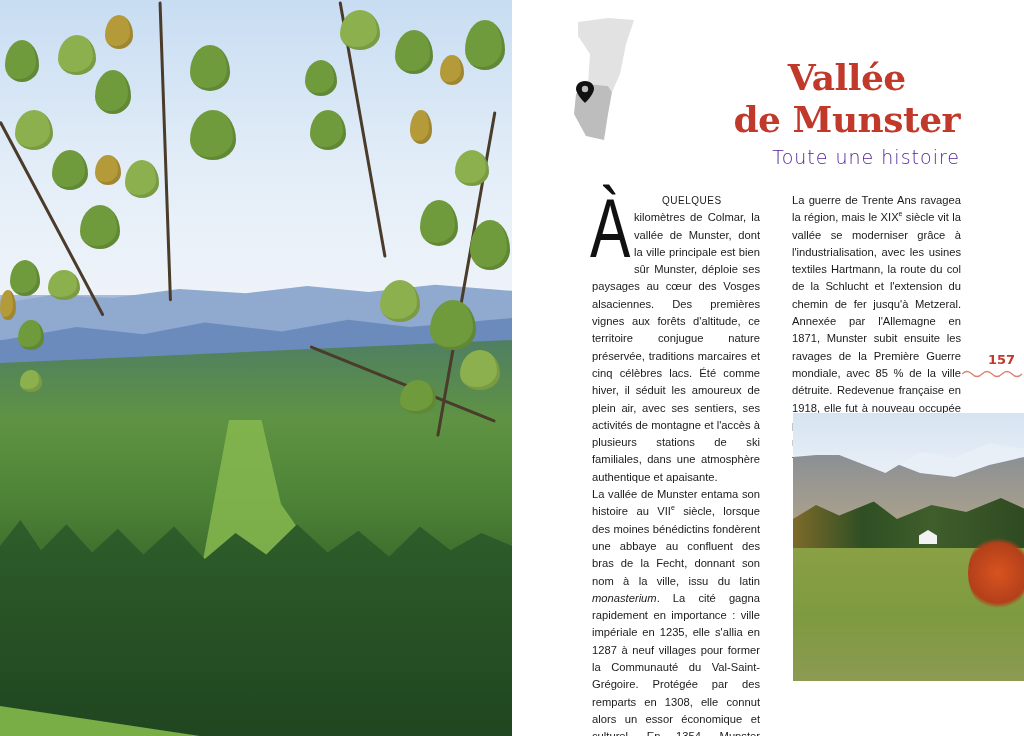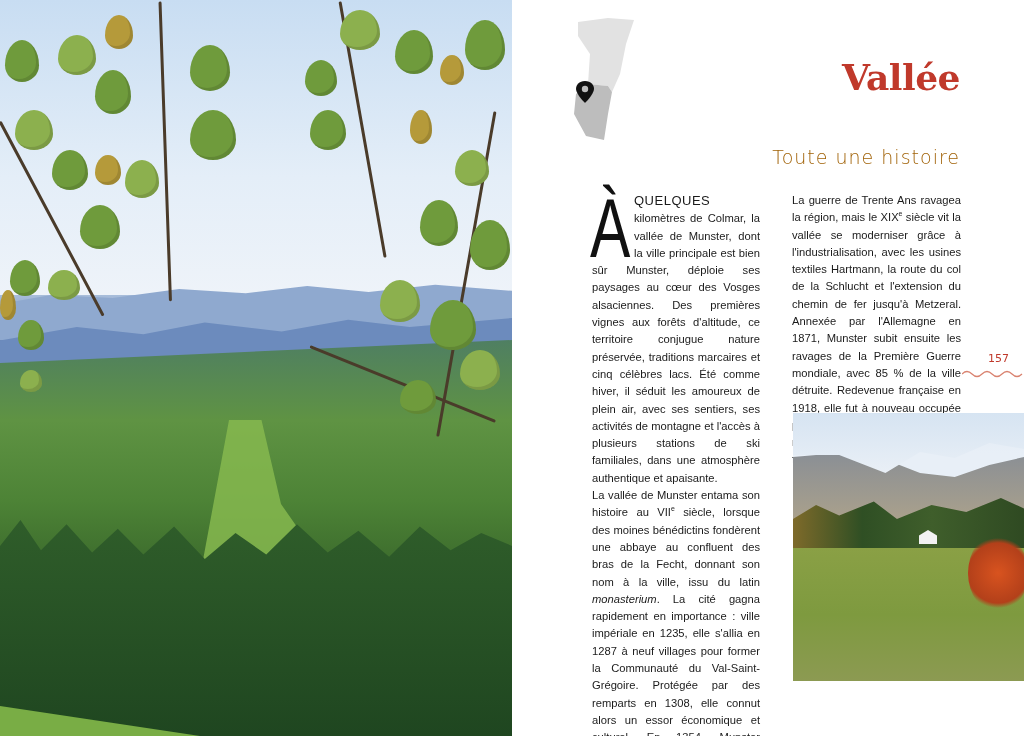--- a/index.html
+++ b/index.html
@@ -16,31 +16,31 @@
   .photo-left .forest { position:absolute; left:0; top:520px; width:512px; height:216px; background:linear-gradient(180deg,#2f5d2a,#1f4620); clip-path:polygon(0 12%,4% 0,8% 14%,13% 2%,18% 15%,23% 4%,28% 16%,34% 3%,40% 18%,46% 6%,52% 16%,58% 2%,64% 15%,70% 5%,76% 17%,82% 3%,88% 14%,94% 6%,100% 12%,100% 100%,0 100%); }
   .photo-left .grass { position:absolute; left:0; top:706px; width:200px; height:30px; background:#79ad45; clip-path:polygon(0 0,60% 60%,100% 100%,0 100%); }
   .leaf { position:absolute; border-radius:50% 50% 50% 50% / 60% 60% 40% 40%; background:#6f9b3c; box-shadow: inset -3px -3px 0 rgba(0,0,0,.12); }
   .leaf.y { background:#b59a3a; }
   .leaf.l { background:#8cb04e; }
   .branch { position:absolute; background:#4a3b2a; height:3px; transform-origin:left center; border-radius:2px; }
 
   
   .map { position:absolute; left:568px; top:14px; width:70px; height:130px; }
   .title { position:absolute; right:64px; top:56px; text-align:center; color:#c0392b; font-family:"DejaVu Serif", serif; font-weight:bold; font-size:36px; line-height:42px; letter-spacing:-0.5px; }
-  .subtitle { position:absolute; right:64px; top:146px; text-align:center; color:#a16207; font-family:"DejaVu Sans", sans-serif; font-weight:200; font-size:19px; letter-spacing:1px;margin-left:31px; }
+  .subtitle { position:absolute; right:64px; top:146px; text-align:center; color:#4c1d95; font-family:"DejaVu Sans", sans-serif; font-weight:200; font-size:19px; letter-spacing:1px;margin-left:31px; }
 
   .col { position:absolute; font-family:"Liberation Sans", sans-serif; font-size:11.2px; line-height:17.3px; color:#1a1a1a; text-align:justify; font-stretch:condensed; }
   .col p { margin:0; }
   .col1 { left:592px; top:192px; width:168px; }
   .col2 { left:792px; top:192px; width:169px; }
   .dropcap { float:left; font-family:"Liberation Sans", sans-serif; font-size:84px; line-height:68px; margin:2px 8px 0 -2px; color:#111; font-weight:normal; transform:scaleX(0.72); transform-origin:left top; width:36px; }
-  .smallcaps { font-size:13px; letter-spacing:0.5px; text-transform:uppercase; }
+  .smallcaps { font-size:10px; letter-spacing:0.5px; text-transform:uppercase;margin-left:28px; }
   .sup { font-size:7px; vertical-align:super; line-height:0; }
 
-  .folio { position:absolute; left:988px; top:352px; color:#c0392b; font-family:"DejaVu Sans", sans-serif; font-weight:normal; font-size:11px; }
+  .folio { position:absolute; left:988px; top:352px; color:#c0392b; font-family:"DejaVu Sans", sans-serif; font-weight:bold; font-size:13px; }
   .squiggle { position:absolute; left:962px; top:369px; width:62px; height:10px; }
 
   .photo-right { position:absolute; left:793px; top:413px; width:231px; height:268px; overflow:hidden; background:linear-gradient(180deg,#dfe9f4 0%,#e8eff7 15%); }
   .pr-cliff { position:absolute; left:0; top:40px; width:231px; height:80px; background:linear-gradient(180deg,#8a8f95,#b0a48a); clip-path:polygon(0 5%,20% 0,40% 8%,55% 25%,70% 30%,85% 15%,100% 5%,100% 100%,0 100%); }
   .pr-trees { position:absolute; left:0; top:85px; width:231px; height:70px; background:linear-gradient(90deg,#7e6a2a,#2f4f24 30%,#3f5e2b 60%,#2f4a22); clip-path:polygon(0 30%,10% 10%,20% 25%,35% 5%,45% 30%,60% 10%,75% 20%,90% 0,100% 15%,100% 100%,0 100%); }
   .pr-meadow { position:absolute; left:0; top:135px; width:231px; height:133px; background:linear-gradient(180deg,#8aa045,#7e9a3f 50%,#8c9a52 100%); }
   .pr-autumn { position:absolute; left:175px; top:120px; width:60px; height:80px; border-radius:50%; background:radial-gradient(circle,#d8531f,#b3401a 60%,transparent 70%); }
   .pr-house { position:absolute; left:126px; top:117px; width:18px; height:14px; background:#f2f2f2; clip-path:polygon(0 40%,50% 0,100% 40%,100% 100%,0 100%); }
   .pr-sky { position:absolute; left:0; top:0; width:231px; height:60px; background:linear-gradient(180deg,#d6e4f2,#e9eff6); clip-path:polygon(0 0,100% 0,100% 60%,85% 50%,70% 75%,55% 65%,40% 100%,20% 70%,0 70%); }
 </style>
@@ -99,20 +99,21 @@
   <path d="M10 8 L40 4 L66 6 L58 30 L52 60 L44 78 L40 72 L20 70 L22 40 L10 22 Z" fill="#e2e2e2"></path>
   <path d="M20 70 L40 72 L44 78 L40 100 L36 126 L18 122 L6 100 L8 80 Z" fill="#bdbdbd"></path>
   <g>
     <path d="M17 67 C11 67 8 71 8 75 C8 80 17 89 17 89 C17 89 26 80 26 75 C26 71 23 67 17 67 Z" fill="#111"></path>
     <circle cx="17" cy="75" r="3.2" fill="#bdbdbd"></circle>
   </g>
 </svg>
 
 <div class="title">
   <div>Vallée</div>
+  <div>de Munster</div>
 </div>
 <div class="subtitle">Toute une histoire</div>
 
 <div class="col col1">
   <p>
     <span class="dropcap">À</span><span class="smallcaps">quelques</span><span> kilomètres de Colmar, la vallée de Munster, dont la ville principale est bien sûr Munster, déploie ses paysages au cœur des Vosges alsaciennes. Des premières vignes aux forêts d'altitude, ce territoire conjugue nature préservée, traditions marcaires et cinq célèbres lacs. Été comme hiver, il séduit les amoureux de plein air, avec ses sentiers, ses activités de montagne et l'accès à plusieurs stations de ski familiales, dans une atmosphère authentique et apaisante.</span>
   </p>
   <p>
     <span>La vallée de Munster entama son histoire au VII</span><span class="sup">e</span><span> siècle, lorsque des moines bénédictins fondèrent une abbaye au confluent des bras de la Fecht, donnant son nom à la ville, issu du latin </span><em>monasterium</em><span>. La cité gagna rapidement en importance : ville impériale en 1235, elle s'allia en 1287 à neuf villages pour former la Communauté du Val-Saint-Grégoire. Protégée par des remparts en 1308, elle connut alors un essor économique et culturel. En 1354, Munster rejoignit la Décapole, alliance des dix villes libres d'Alsace, au sein du Saint-Empire romain germanique. Les siècles suivants alternèrent prospérité et conflits.</span>
   </p>

